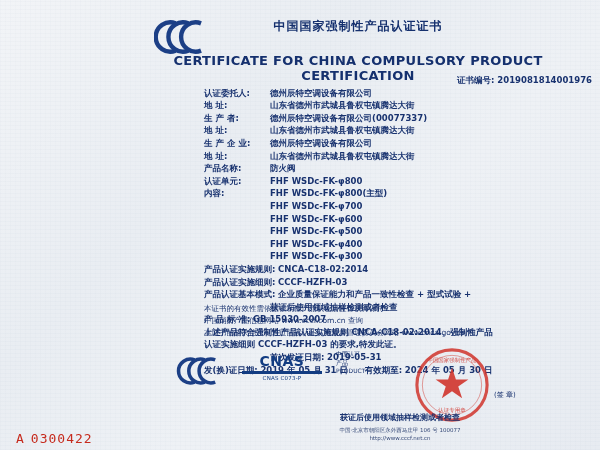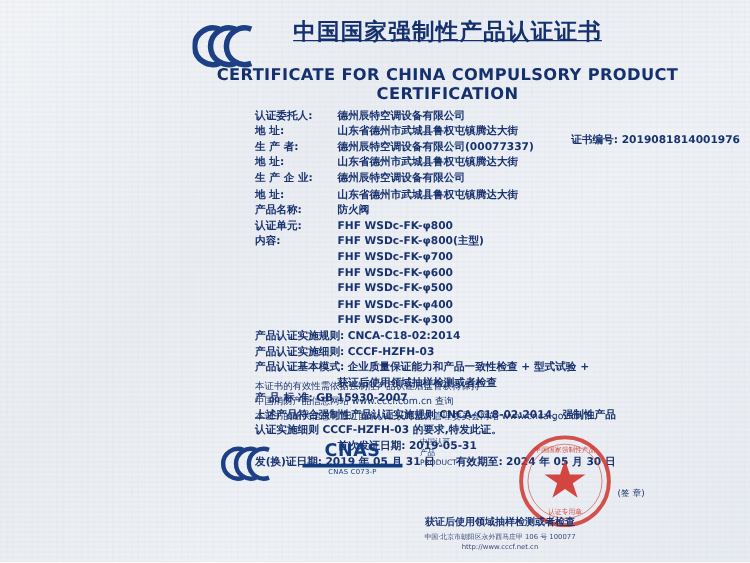--- a/index.html
+++ b/index.html
@@ -25,44 +25,43 @@
   .inner{
     position:absolute;left:8px;top:6px;right:8px;bottom:26px;
     border:0;
   }
 
   
   .header{
     position:absolute;left:140px;top:10px;width:420px;text-align:center;
   }
   .title-cn{
-    font-size:18px;font-weight:bold;color:#15306e;letter-spacing:1px;
+    font-size:12px;font-weight:bold;color:#15306e;letter-spacing:1px;
     line-height:20px;
-    text-decoration:underline;
   }
   .title-en{
     font-size:13px;font-weight:bold;color:#15306e;letter-spacing:.3px;
     margin-top:17px;
   }
   .ccc-logo{
     position:absolute;left:146px;top:10px;width:54px;height:42px;
   }
 
   
   .body{
     position:absolute;left:196px;top:68px;width:392px;
     font-size:8.5px;color:#18326f;line-height:12.6px;
   }
   .row{white-space:nowrap;}
   .lbl{display:inline-block;font-weight:bold;}
   .lbl.w6{width:66px;}
   .val{font-weight:bold;}
   .indent{padding-left:66px;}
   .cert-no{
-    position:absolute;right:4px;top:0;font-size:8.5px;color:#18326f;font-weight:bold;margin-top:32px;
+    position:absolute;right:4px;top:0;font-size:8.5px;color:#18326f;font-weight:bold;
   }
   .row-top{position:relative;height:12.6px;}
 
   
   .notes{
     position:absolute;left:196px;top:297px;width:392px;
     text-align:left;font-size:7.5px;color:#18326f;line-height:12px;
   }
 
   
@@ -238,13 +237,16 @@
       <div class="seal-name">(签  章)</div>
     </div>
 
     <div class="footer-org">获证后使用领域抽样检测或者检查</div>
     <div class="footer-addr">
       <div>中国·北京市朝阳区永外西马庄甲 106 号          100077</div>
       <div>http://www.cccf.net.cn</div>
     </div>
   </div>
 
+  <div class="serial">
+    <span class="a">A</span><span>0300422</span>
+  </div>
 </div>
 
 </body></html>

